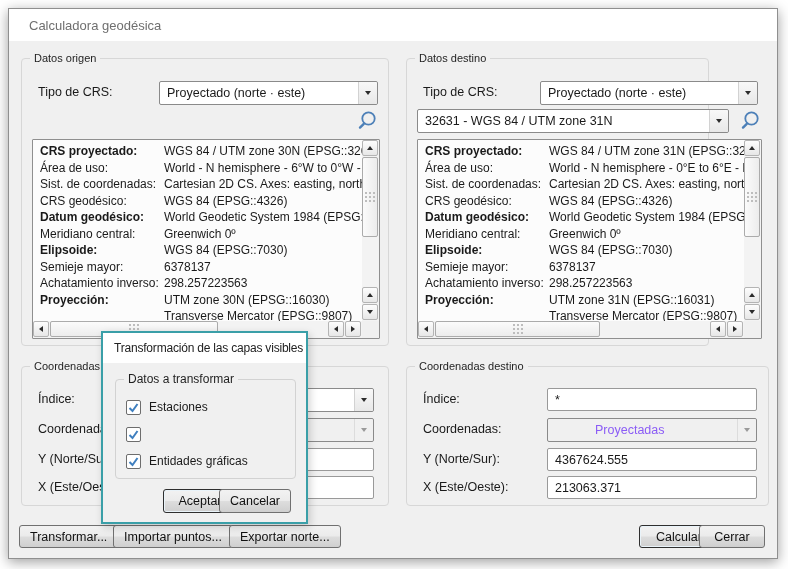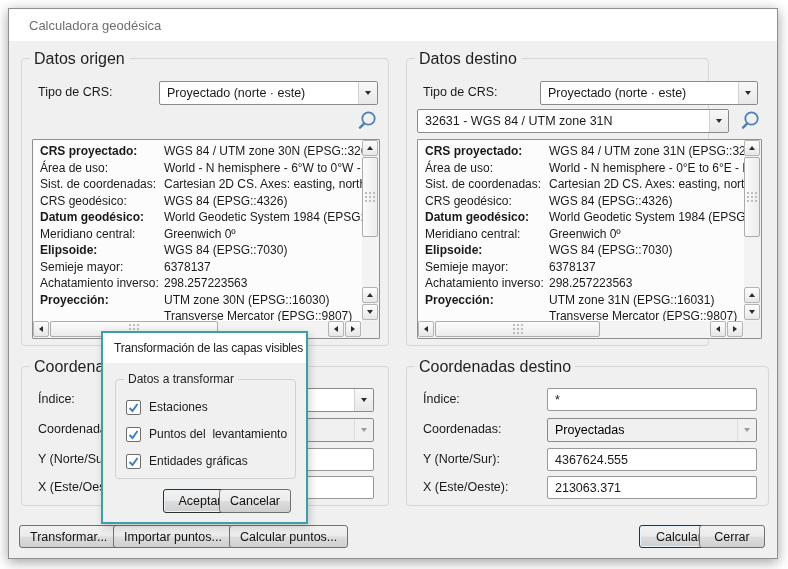--- a/index.html
+++ b/index.html
@@ -8,32 +8,32 @@
   .stage{position:relative;width:788px;height:569px;overflow:hidden;background:#fff;}
 
   .window{position:absolute;left:8px;top:8px;width:770px;height:551px;background:#f0f0f0;
     border:1px solid #8f8f8f;box-shadow:0 3px 12px rgba(0,0,0,.38);}
   .titlebar{position:absolute;left:0;top:0;right:0;height:32px;background:#ffffff;
     display:flex;align-items:center;padding-left:20px;color:#6f6f6f;font-size:13px;}
 
   
   .group{position:absolute;border:1px solid #d7d7d7;border-radius:4px;}
   .group-title{position:absolute;top:-8px;left:8px;background:#f0f0f0;padding:0 4px;
-    font-size:16px;color:#1f1f1f;line-height:15px;white-space:nowrap;}
+    font-size:11px;color:#1f1f1f;line-height:15px;white-space:nowrap;}
 
   .lbl{position:absolute;white-space:nowrap;color:#1a1a1a;}
 
   
   .combo{position:absolute;height:24px;background:#ffffff;border:1px solid #8a8a8a;border-radius:2px;
     display:flex;align-items:center;}
   .combo .val{flex:1;padding:0 7px;white-space:nowrap;overflow:hidden;}
   .combo .arrow-zone{width:19px;align-self:stretch;display:flex;align-items:center;justify-content:center;
     background:linear-gradient(#f8f8f8,#e8e8e8);border-left:1px solid #d2d2d2;border-radius:0 2px 2px 0;}
   .combo.disabled{background:#f0f0f0;}
-  .combo.disabled .val{color:#000000;}
+  .combo.disabled .val{color:#8b5cf6;margin-left:40px;}
   .combo.disabled .arrow-zone{background:#f0f0f0;border-left:1px solid #dcdcdc;}
 
   
   .tinput{position:absolute;height:23px;background:#fff;border:1px solid #999;border-radius:2px;
     padding:0 7px;font-family:inherit;font-size:12.5px;color:#1a1a1a;outline:none;width:100%;}
 
   
   .tri-down{width:0;height:0;border-left:3.5px solid transparent;border-right:3.5px solid transparent;border-top:4px solid #2b2b2b;}
   .tri-up{width:0;height:0;border-left:3.5px solid transparent;border-right:3.5px solid transparent;border-bottom:4px solid #2b2b2b;}
   .tri-left{width:0;height:0;border-top:3.5px solid transparent;border-bottom:3.5px solid transparent;border-right:4px solid #2b2b2b;}
@@ -346,21 +346,21 @@
       </div>
 
       <span class="lbl" style="left:16px;top:113px;">X (Este/Oeste):</span>
       <div style="position:absolute;left:140px;top:109px;width:210px;height:25px;">
         <input class="tinput" value="213063.371" style="">
       </div>
     </div>
 
     <button class="btn" style="left:10px;top:516px;min-width:90px;">Transformar...</button>
     <button class="btn" style="left:104px;top:516px;min-width:106px;">Importar puntos...</button>
-    <button class="btn" style="left:220px;top:516px;min-width:106px;">Calcular puntos...</button>
+    <button class="btn" style="left:220px;top:516px;min-width:106px;">Exportar norte...</button>
     <button class="btn default" style="left:600px;top:516px;min-width:80px;">Calcular</button>
     <button class="btn" style="left:690px;top:516px;min-width:66px;">Cerrar</button>
 
     <div class="popup">
       <div class="popup-title">Transformación de las capas visibles</div>
       <div class="popup-group">
         <span class="group-title" style="background:#f0f0f0;">Datos a transformar</span>
         <div id="popup-checkboxes">
             <div class="cb-row" style="top: 18px;">
               <span class="checkbox">
@@ -369,21 +369,20 @@
                 </svg>
               </span>
               <span class="cb-label">Estaciones</span>
             </div>
             <div class="cb-row" style="top: 45px;">
               <span class="checkbox">
                 <svg width="13" height="13" viewBox="0 0 13 13">
                   <polyline points="2.5,7 5.5,10 10.5,3" fill="none" stroke="#3f7fbf" stroke-width="2"></polyline>
                 </svg>
               </span>
-              <span class="cb-label">Puntos del  levantamiento</span>
             </div>
             <div class="cb-row" style="top: 72px;">
               <span class="checkbox">
                 <svg width="13" height="13" viewBox="0 0 13 13">
                   <polyline points="2.5,7 5.5,10 10.5,3" fill="none" stroke="#3f7fbf" stroke-width="2"></polyline>
                 </svg>
               </span>
               <span class="cb-label">Entidades gráficas</span>
             </div>
           </div>

